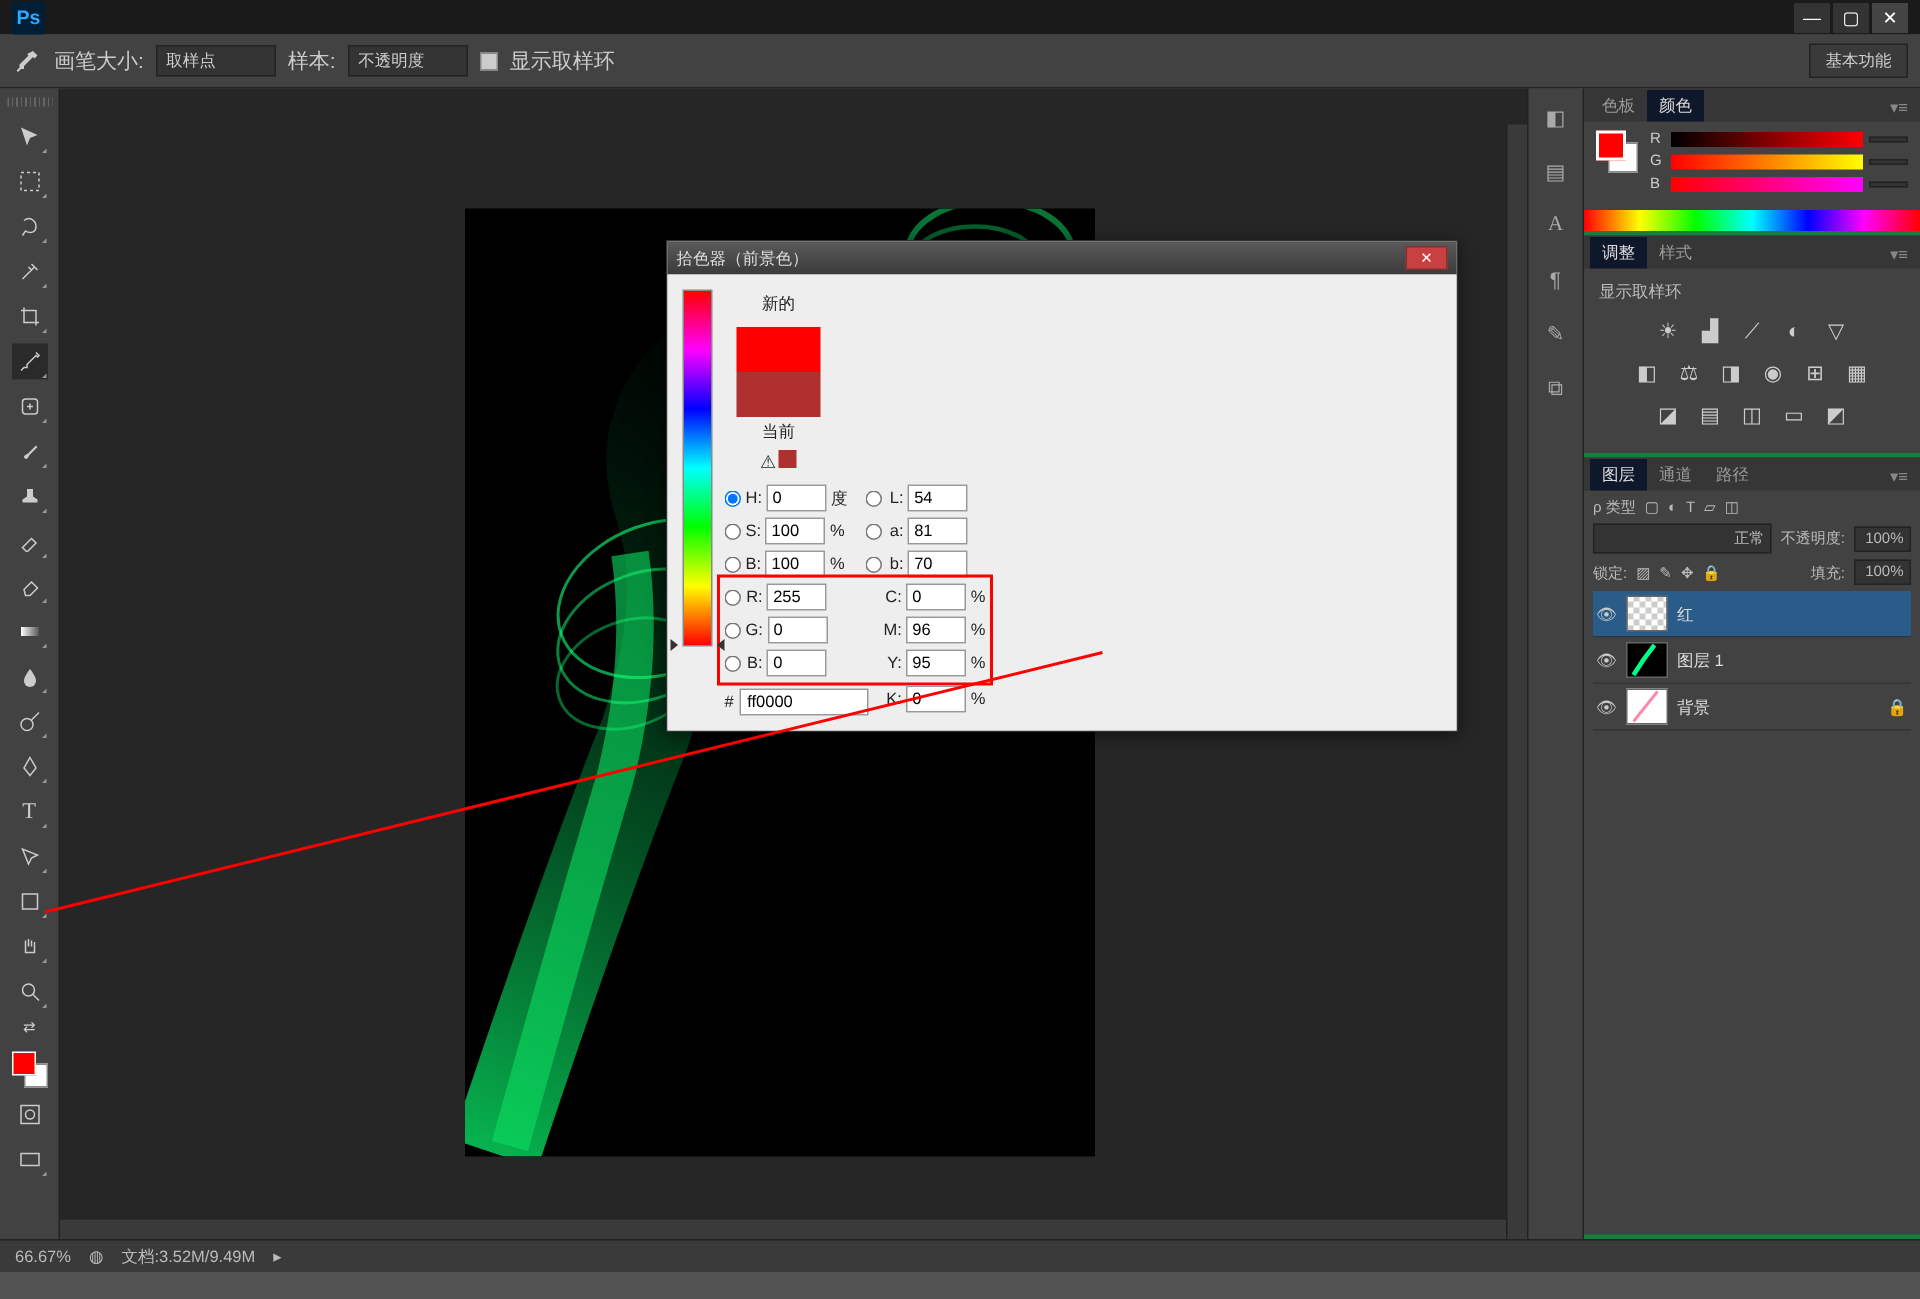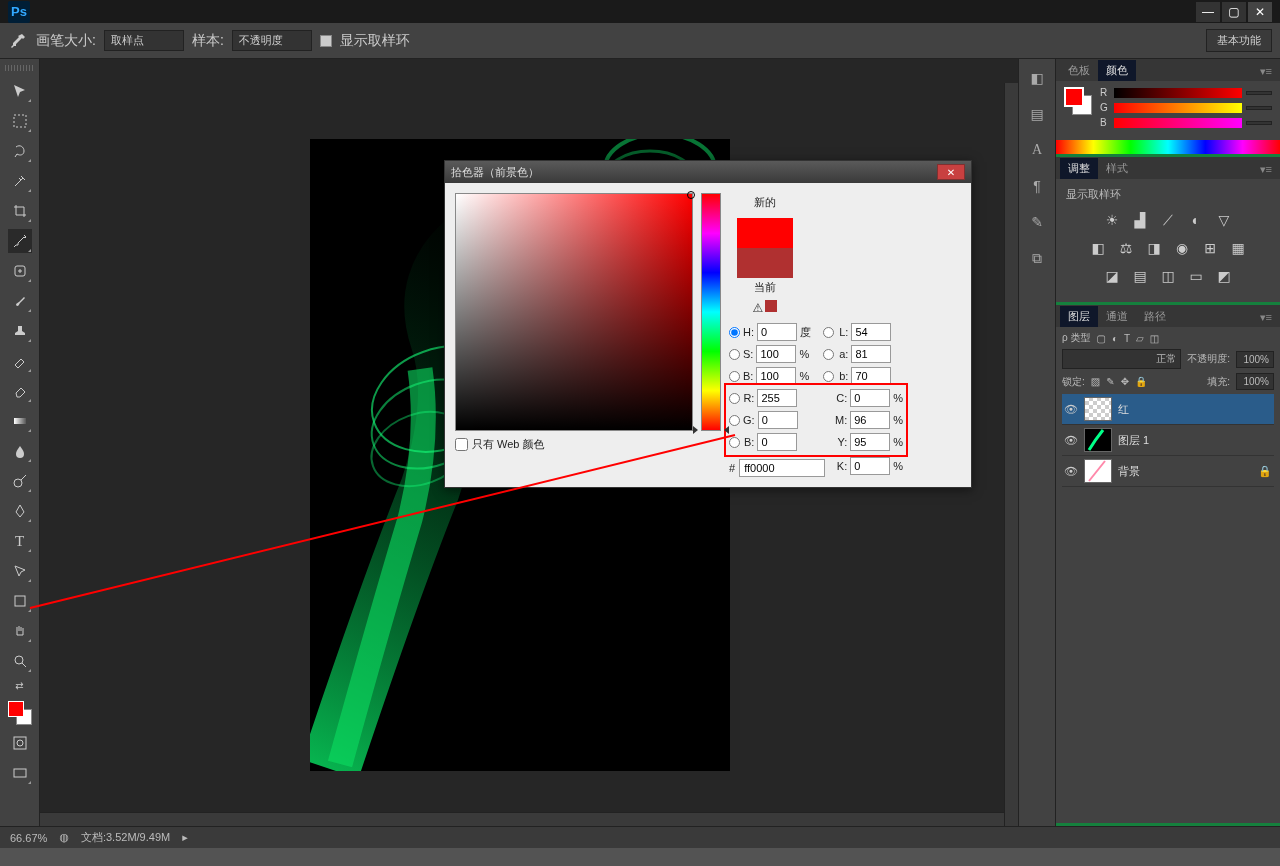--- a/index.html
+++ b/index.html
@@ -442,29 +442,20 @@
   <span>文档:3.52M/9.49M</span>
   <span>▸</span>
 </div>
 
 <div class="dialog">
   <div class="dialog-titlebar">
     <span>拾色器（前景色）</span>
     <div class="close-btn">✕</div>
   </div>
   <div class="dialog-body">
-    <div class="picker-left">
-      <div class="picker-field">
-        <div class="picker-cursor"></div>
-      </div>
-      <label class="web-check">
-        <input type="checkbox" style=""> 
-          <span>只有 Web 颜色</span>
-      </label>
-    </div>
     <div class="hue-strip">
       <div class="hue-cursor"></div>
     </div>
     <div style="display:flex;flex-direction:column;">
       <div style="display:flex;gap:10px;">
         <div class="picker-mid">
           <div class="swatch-lbl">新的</div>
           <div class="swatch-compare">
             <div class="swatch-new"></div>
             <div class="swatch-old"></div>

